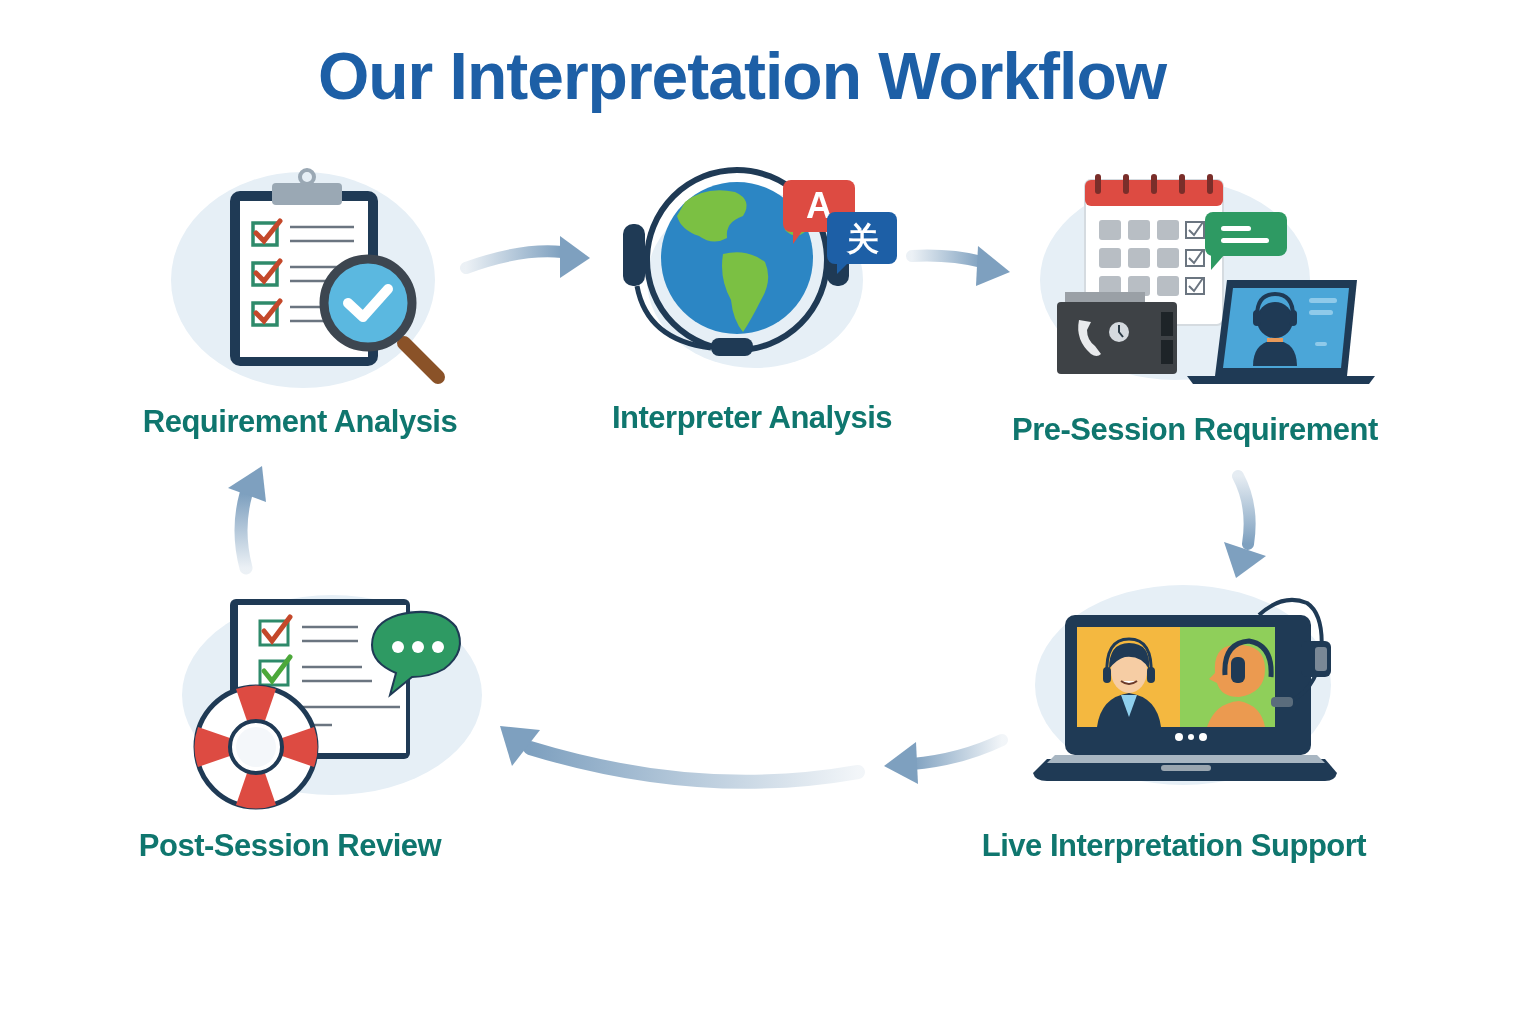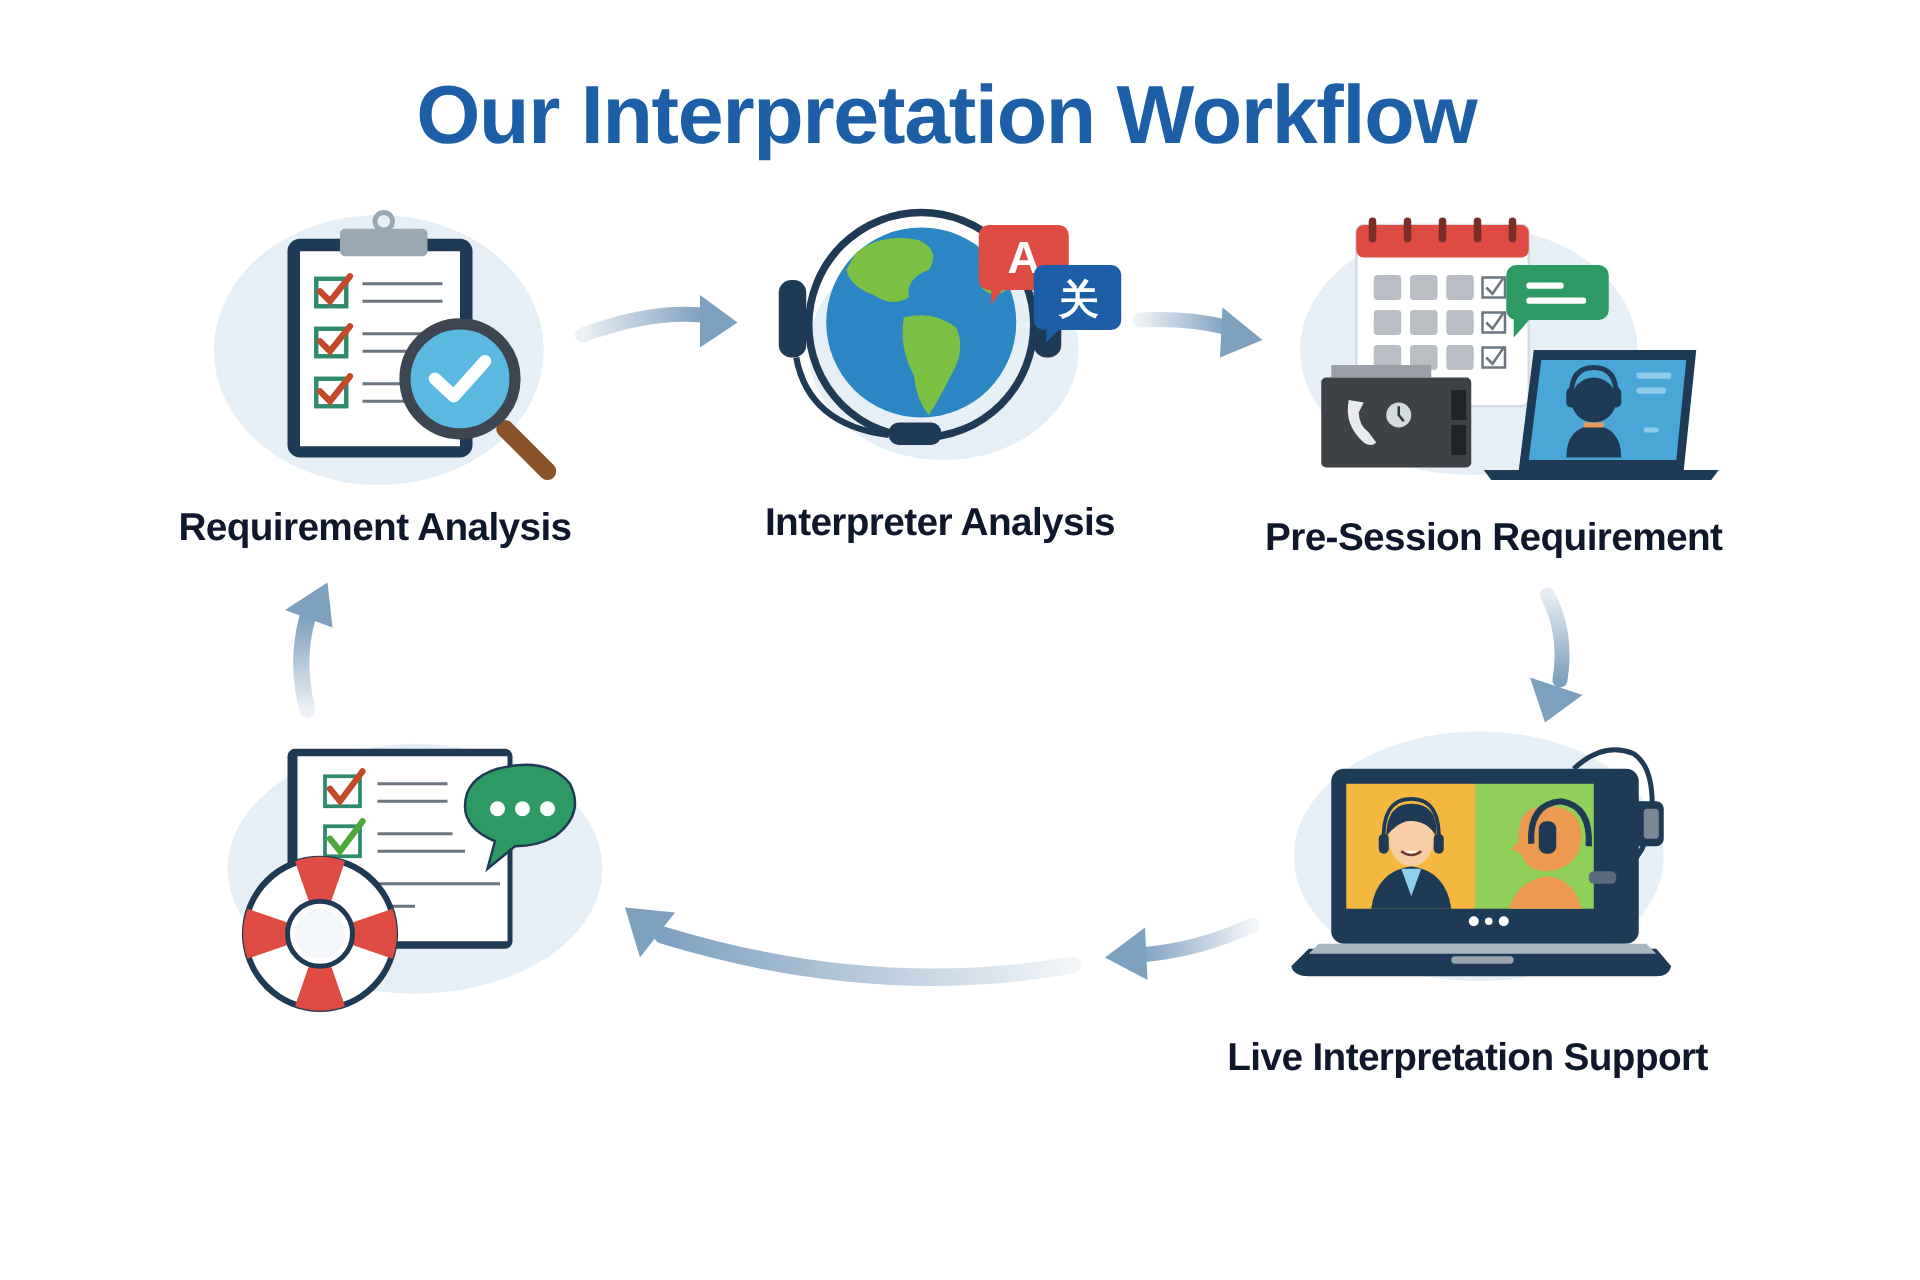--- a/index.html
+++ b/index.html
@@ -1,20 +1,20 @@
 <!DOCTYPE html>
 <html><head>
 <meta charset="utf-8">
 <style>
   html, body { margin:0; padding:0; background:#ffffff; }
   body { width:1536px; height:1024px; position:relative; overflow:hidden;
          font-family:"Liberation Sans", "DejaVu Sans", sans-serif; }
   .title { position:absolute; left:0; top:38px; width:1484px; text-align:center;
-           font-size:66px; font-weight:bold; color:#1d5fa6; letter-spacing:-1px; margin:15px; }
-  .step-label { position:absolute; color:#0f172a; font-weight:bold; font-size:31px;
+           font-size:66px; font-weight:bold; color:#1d5fa6; letter-spacing:-1px; margin:0; }
+  .step-label { position:absolute; color:#0f766e; font-weight:bold; font-size:31px;
                 text-align:center; letter-spacing:-0.5px; line-height:36px; white-space:nowrap; }
   .illus { position:absolute; }
   .arrows { position:absolute; left:0; top:0; }
 </style>
 </head>
 <body>
 
 <h1 class="title">Our Interpretation Workflow</h1>
 
 <svg class="arrows" width="1536" height="1024">
@@ -233,13 +233,14 @@
   <g fill="#dd4b42">
     <path d="M84 162 L64 104 A60 60 0 0 1 104 104 Z"></path>
     <path d="M84 162 L142 142 A60 60 0 0 1 142 182 Z"></path>
     <path d="M84 162 L104 220 A60 60 0 0 1 64 220 Z"></path>
     <path d="M84 162 L26 182 A60 60 0 0 1 26 142 Z"></path>
   </g>
   <circle cx="84" cy="162" r="26" fill="#ffffff" stroke="#1f3a55" stroke-width="4"></circle>
   <circle cx="84" cy="162" r="20" fill="#f4f7fa"></circle>
 </svg>
 <div class="step-label" style="left:130px;top:828px;width:320px">
+  <div>Post-Session Review</div>
 </div>
 
 </body></html>

